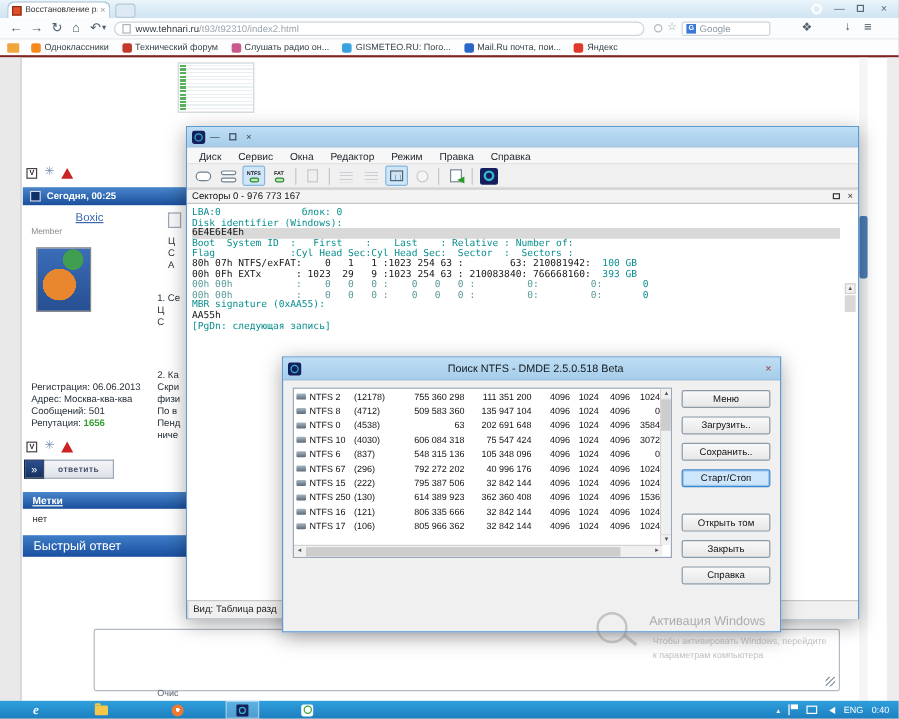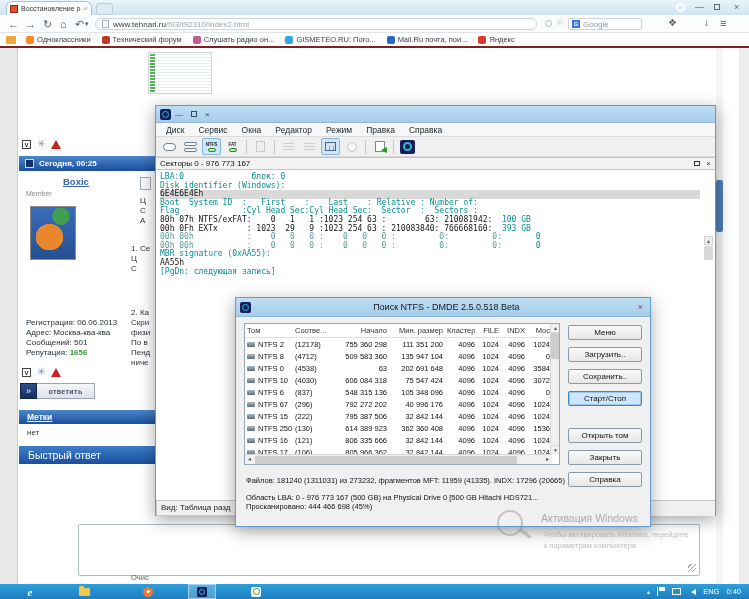--- a/index.html
+++ b/index.html
@@ -56,21 +56,21 @@
 
   .ficons{display:flex;align-items:center;gap:6px;}
   .vbox{width:9px;height:9px;border:1px solid #444;background:#fff;font-size:6px;font-weight:bold;color:#222;text-align:center;line-height:9px;box-sizing:border-box;}
   .flower{font-size:10px;color:#7d95b5;line-height:10px;}
   .warn{width:0;height:0;border-left:5px solid transparent;border-right:5px solid transparent;border-bottom:9px solid #cc2222;}
 
   .datebar{left:19px;top:156px;width:681px;height:15px;background:linear-gradient(#4a86cc,#1b4f9c);
     display:flex;align-items:center;padding-left:6px;box-sizing:border-box;}
   .datebar-ico{width:7px;height:7px;background:#10306a;border:1px solid #cdd9ec;margin-right:5px;flex:none;}
   .datebar-text{font-size:8px;font-weight:bold;color:#fff;}
-  .username{font-size:9.5px;font-weight:bold;color:#3a66b0;text-decoration:underline;padding-left:37px;}
+  .username{font-size:9.5px;font-weight:normal;color:#3a66b0;text-decoration:underline;padding-left:37px;}
   .usertitle{font-size:7px;color:#888;}
   .avatar{left:30px;top:206px;width:46px;height:54px;border:1px solid #8a8a8a;box-sizing:border-box;
     background:
       radial-gradient(circle at 68% 18%, #3f9e4f 0 16%, transparent 17%),
       radial-gradient(ellipse 52% 42% at 42% 58%, #e8872e 0 60%, transparent 61%),
       linear-gradient(#3a6db8,#274f92);}
   .udetails div{font-size:8px;color:#26303a;line-height:10px;white-space:nowrap;}
   .rep-val{color:#2f9e2f;font-weight:bold;}
   .frag{font-size:8px;color:#2a333c;line-height:10px;overflow:hidden;white-space:nowrap;}
   .quoteicon{left:140px;top:177px;width:11px;height:13px;border:1px solid #9aa6b5;background:#f7f9fb;box-sizing:border-box;}
@@ -419,30 +419,20 @@
     </div>
   </div>
 
   <div class="abs dlg" style="z-index:20;margin-left:13px;">
     <div class="abs w-titlebar">
       <span class="dmde-logo"></span>
       <span class="w-title">Поиск NTFS - DMDE 2.5.0.518 Beta</span>
       <span class="dlg-close">×</span>
     </div>
     <div class="abs grid">
-      <div class="grid-head" id="grid-head">
-          <span class="gh" style="width: 48px;">Том</span>
-          <span class="gh" style="width: 40px;">Соотве...</span>
-          <span class="gh num" style="width: 56px;">Начало</span>
-          <span class="gh num" style="width: 56px;">Мин. размер</span>
-          <span class="gh num" style="width: 32px;">Кластер</span>
-          <span class="gh num" style="width: 24px;">FILE</span>
-          <span class="gh num" style="width: 26px;">INDX</span>
-          <span class="gh num" style="width: 25px;">Мос</span>
-        </div>
       <div id="grid-body">
           <div class="gr">
             <span class="gc" style="width: 48px;"><span class="disk-ico"></span>NTFS 2</span>
             <span class="gc" style="width: 40px;">(12178)</span>
             <span class="gc num" style="width: 56px;">755 360 298</span>
             <span class="gc num" style="width: 56px;">111 351 200</span>
             <span class="gc num" style="width: 32px;">4096</span>
             <span class="gc num" style="width: 24px;">1024</span>
             <span class="gc num" style="width: 26px;">4096</span>
             <span class="gc num" style="width: 25px;">1024</span>
@@ -552,25 +542,20 @@
     </div>
     <div class="abs dlg-btns" id="dlg-buttons">
         <div class="dlg-btn">Меню</div>
         <div class="dlg-btn">Загрузить..</div>
         <div class="dlg-btn">Сохранить..</div>
         <div class="dlg-btn primary">Старт/Стоп</div>
         <div class="dlg-btn gap">Открыть том</div>
         <div class="dlg-btn">Закрыть</div>
         <div class="dlg-btn">Справка</div>
       </div>
-    <div class="abs dlg-status">
-      <div>Файлов: 181240 (1311031) из 273232, фрагментов MFT: 11959 (41335). INDX: 17296 (20665)</div>
-      <div class="l2">Область LBA: 0 - 976 773 167 (500 GB) на Physical Drive 0 [500 GB Hitachi HDS721...</div>
-      <div>Просканировано: 444 466 698 (45%)</div>
-    </div>
   </div>
 
   <div class="abs wm-key wm" style="z-index:30;"></div>
   <span class="abs wm wm1" style="z-index:30;">Активация Windows</span>
   <span class="abs wm wm2" style="z-index:30;">Чтобы активировать Windows, перейдите</span>
   <span class="abs wm wm3" style="z-index:30;">к параметрам компьютера</span>
 
   <div class="abs taskbar">
     <span class="tb-btn" style="left:16px;">
         <span class="ie-e">e</span>

